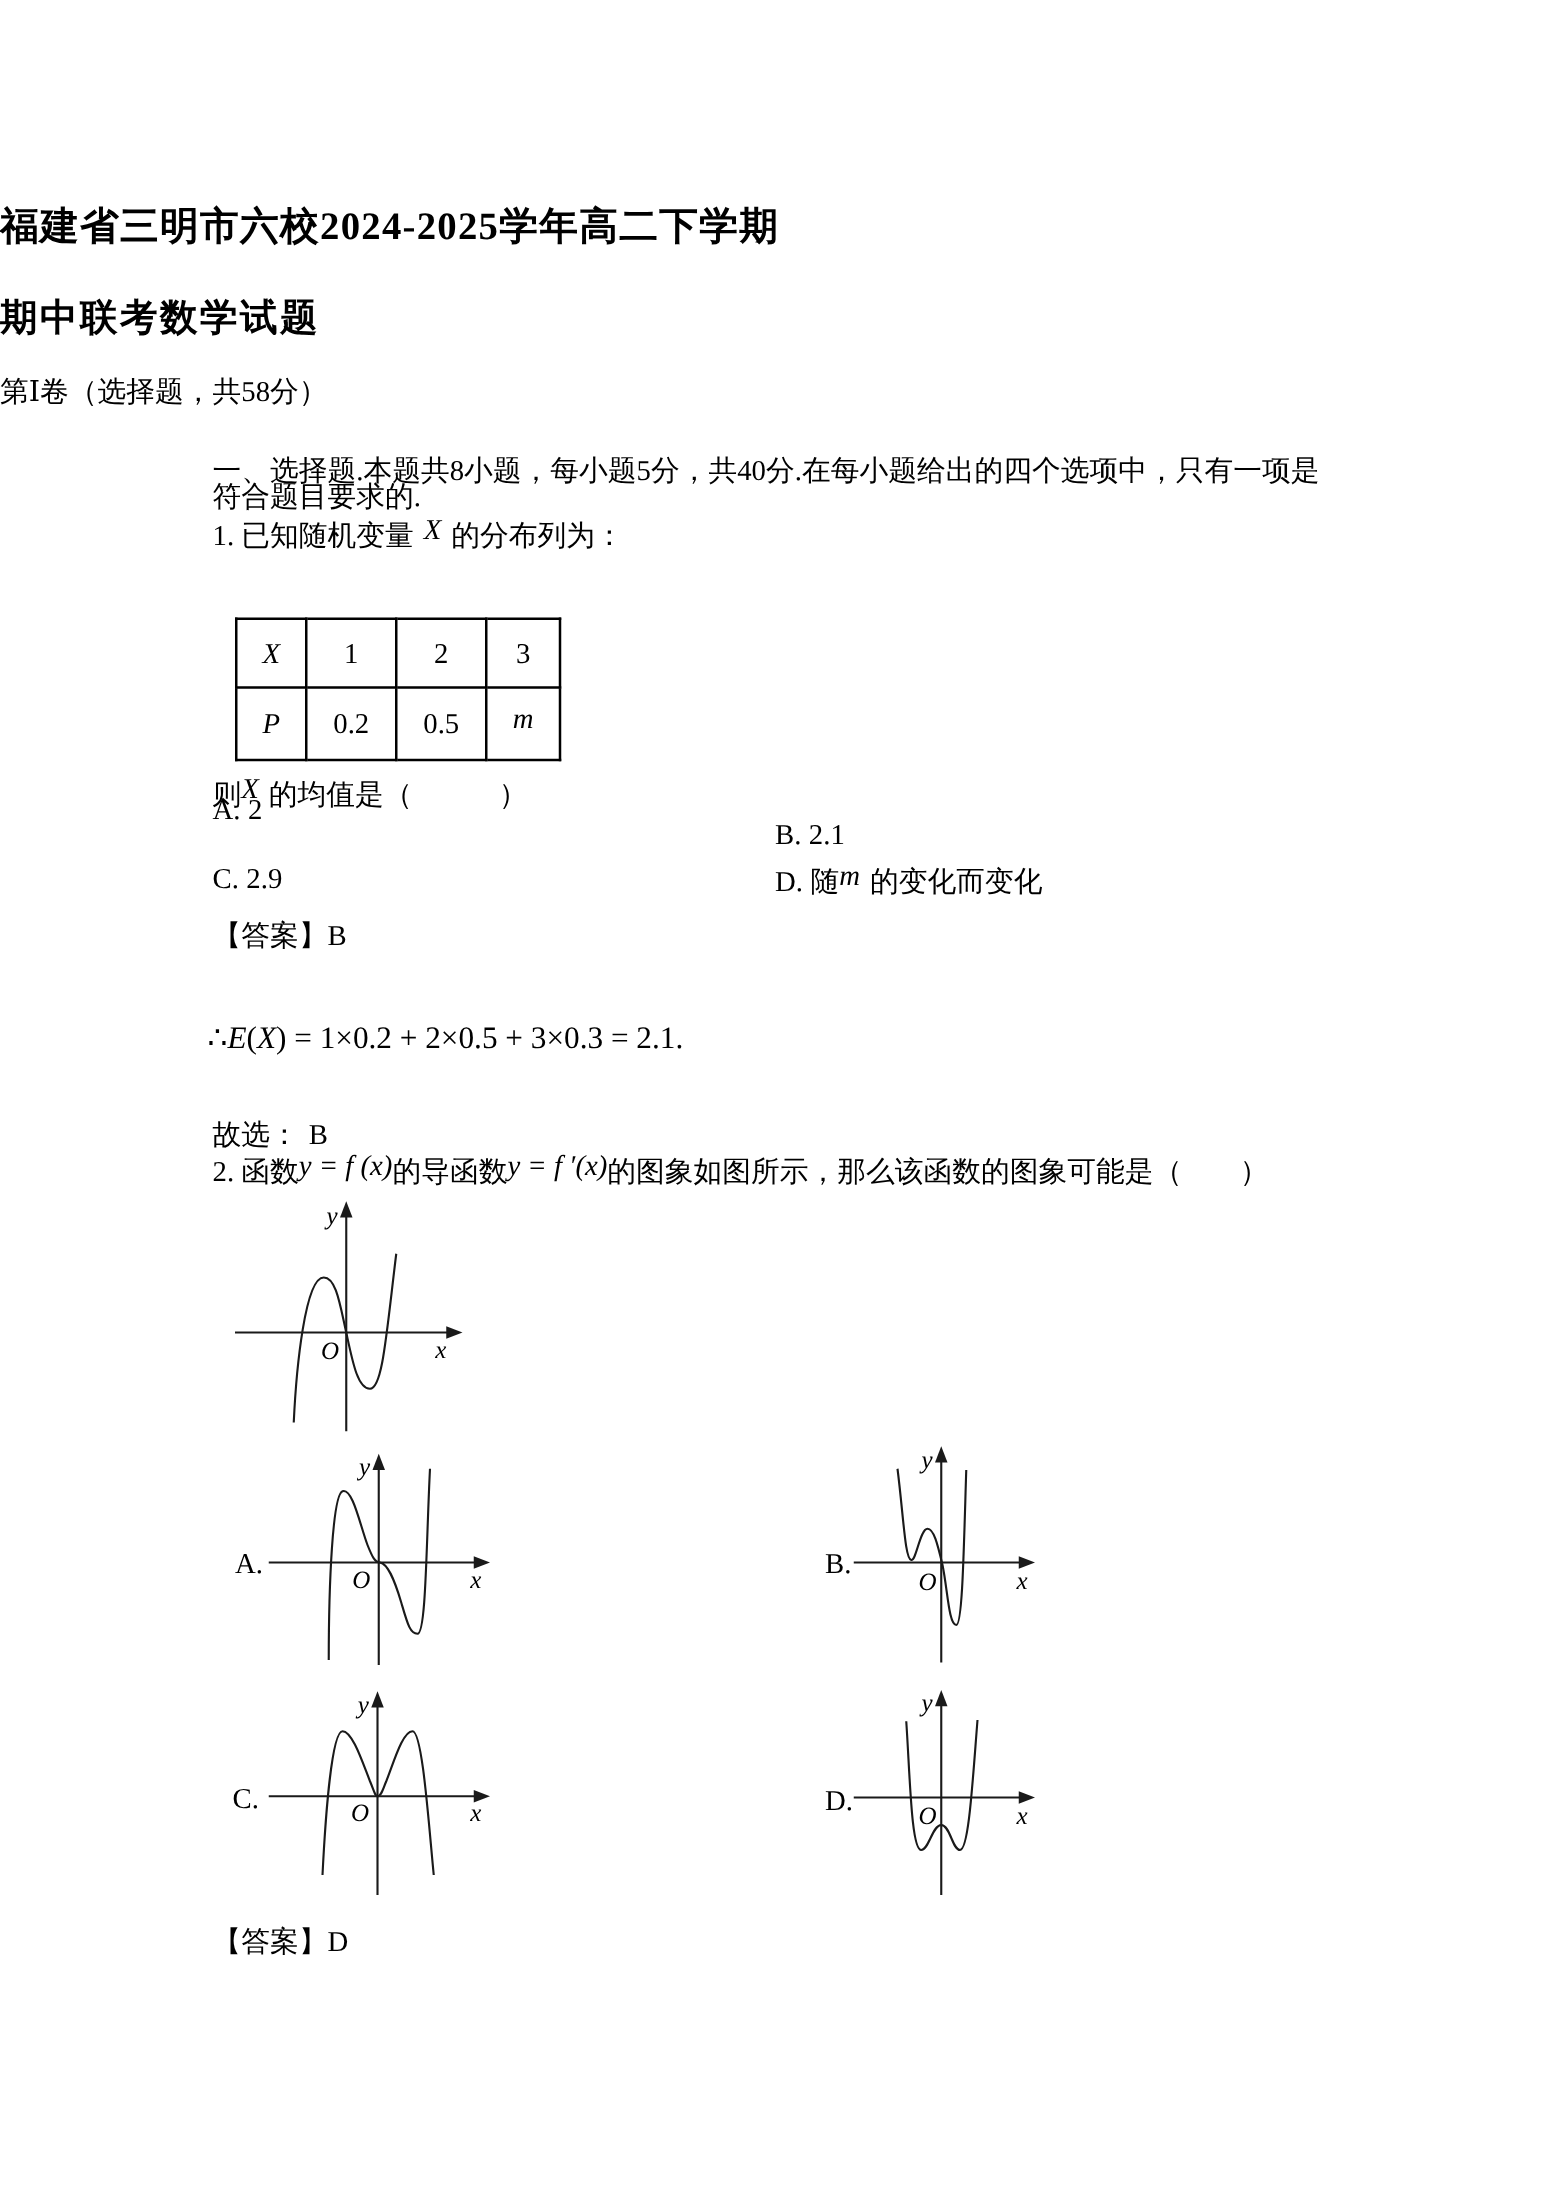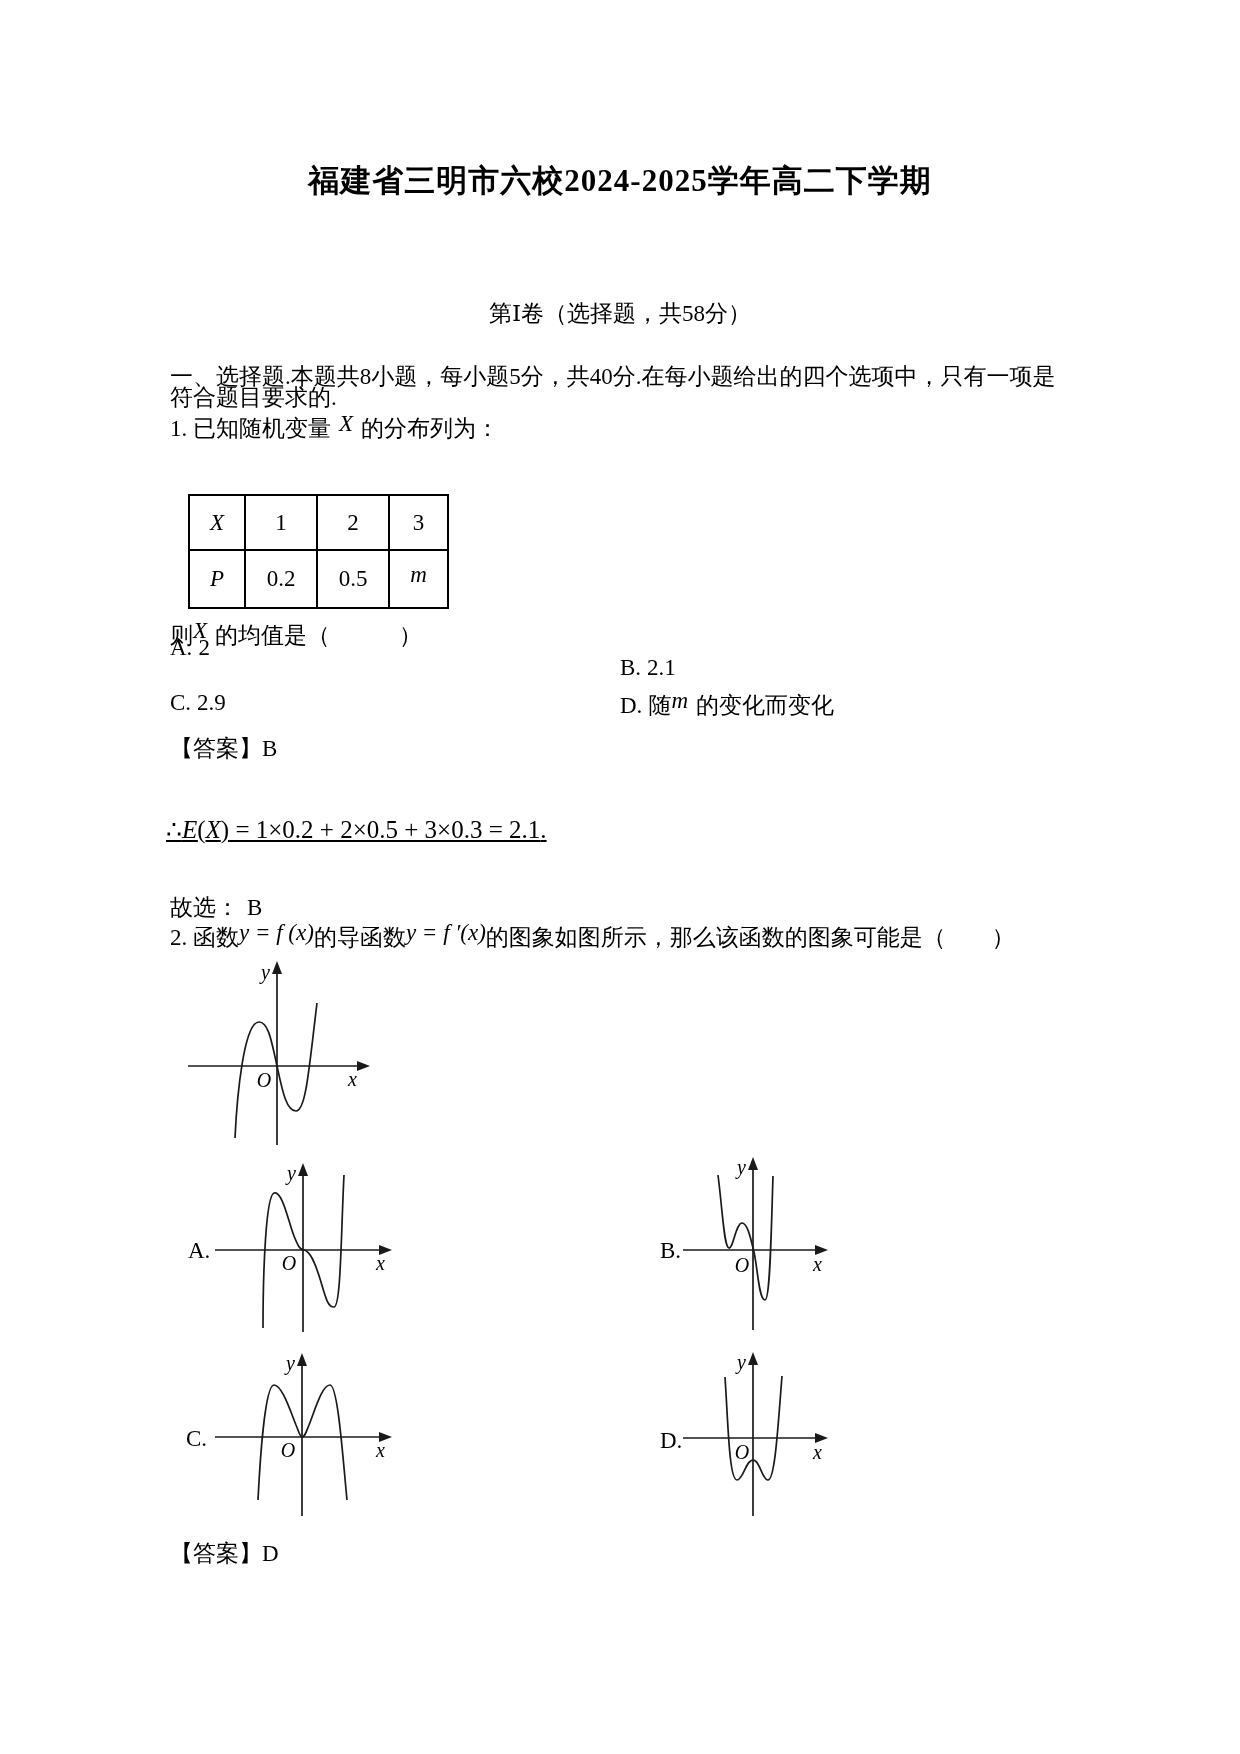--- a/index.html
+++ b/index.html
@@ -1,21 +1,21 @@
 <!DOCTYPE html>
 <html><head>
 <meta charset="utf-8">
 <style>
   html,body{margin:0;padding:0;background:#888;}
   .page{
     position:relative;width:1240px;height:1754px;margin:0 auto;background:#ffffff;
     font-family:"Liberation Serif","DejaVu Serif",serif;color:#000;overflow:hidden;
   }
   .abs{position:absolute;}
-  .centerline{left:0;width:1240px;text-align:center;white-space:nowrap;}
+  .centerline{left:0;width:1240px;white-space:nowrap;}
   .title1{top:160px;font-size:31px;font-weight:bold;letter-spacing:1px;}
   .title2{top:234px;font-size:30px;font-weight:bold;letter-spacing:2px;}
   .section{top:298px;font-size:23px;}
   .bodytext{font-size:23px;white-space:nowrap;}
   .mathit{font-style:italic;font-family:"Liberation Serif",serif;}
   .mup{font-family:"Liberation Serif",serif;margin-top:40px;}
   .raise{position:relative;top:-5px;}
   .sp{display:inline-block;width:8px;}
   table.dist{position:absolute;left:188px;top:494px;border-collapse:collapse;}
   table.dist td{border:2px solid #000;text-align:center;vertical-align:middle;font-size:23px;padding:0;}
@@ -30,20 +30,21 @@
   svg.graph .stroke{stroke:#1a1a1a;stroke-width:1.7;fill:none;}
   svg.graph .fillb{fill:#1a1a1a;stroke:none;}
   svg.graph text{font-family:"Liberation Serif",serif;font-style:italic;font-size:20px;fill:#000;}
 </style>
 </head>
 <body>
 
 <div class="page">
 
   <div class="abs centerline title1">福建省三明市六校2024-2025学年高二下学期</div>
+  <div class="abs centerline title2">期中联考数学试题</div>
   <div class="abs centerline section">第Ⅰ卷（选择题，共58分）</div>
 
   <div class="abs bodytext" style="left:170px;top:337px;margin-top:24px;">一、选择题.本题共8小题，每小题5分，共40分.在每小题给出的四个选项中，只有一项是</div>
   <div class="abs bodytext" style="left:170px;top:382px;">符合题目要求的.</div>
 
   <div class="abs bodytext" style="left:170px;top:413px;">
     <span class="mup">1. 已知随机变量</span><span class="sp"></span><span class="mathit raise">X</span><span class="sp"></span><span>的分布列为：</span>
   </div>
 
   <table class="dist">
@@ -78,21 +79,21 @@
   </div>
   <div class="abs bodytext" style="left:620px;top:690px;">
     <span class="optlabel">D.</span><span>随</span><span class="mathit raise">m</span><span class="sp"></span><span>的变化而变化</span>
   </div>
 
   <div class="abs bodytext" style="left:170px;top:733px;">
     <span>【答案】</span><span>B</span>
   </div>
 
 
-  <div class="abs bodytext" style="left:166px;top:815px;font-size:25px;text-decoration:underline;">
+  <div class="abs bodytext" style="left:166px;top:815px;font-size:25px;">
     <span>∴</span><span class="mathit">E</span><span class="mup">(</span><span class="mathit">X</span><span class="mup">)</span><span class="mup"> = 1×0.2 + 2×0.5 + 3×0.3 = 2.1</span><span class="mup">.</span>
   </div>
 
   <div class="abs bodytext" style="left:170px;top:879px;margin-top:13px;">
     <span>故选：</span><span class="sp"></span><span>B</span>
   </div>
 
   <div class="abs bodytext" style="left:170px;top:922px;">
     <span>2. 函数</span><span class="mathit raise">y = f (x)</span><span>的导函数</span><span class="mathit raise">y = f ′(x)</span><span>的图象如图所示，那么该函数的图象可能是（　　）</span>
   </div>

